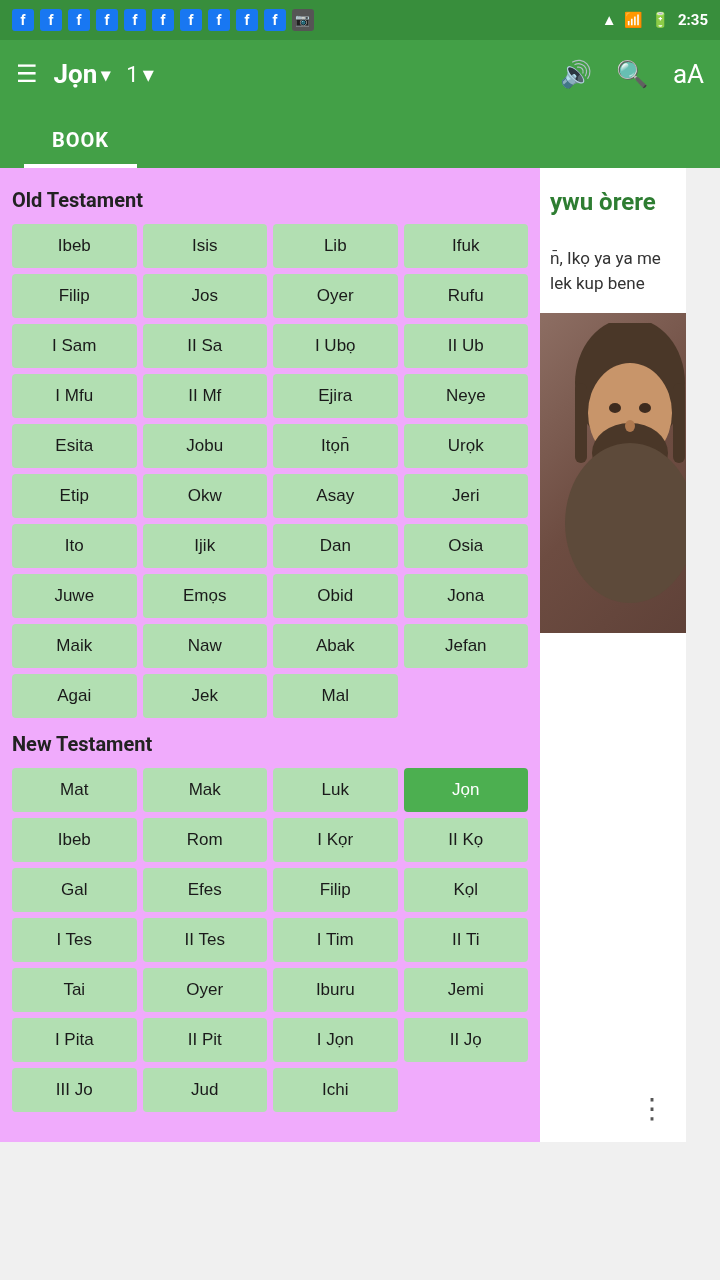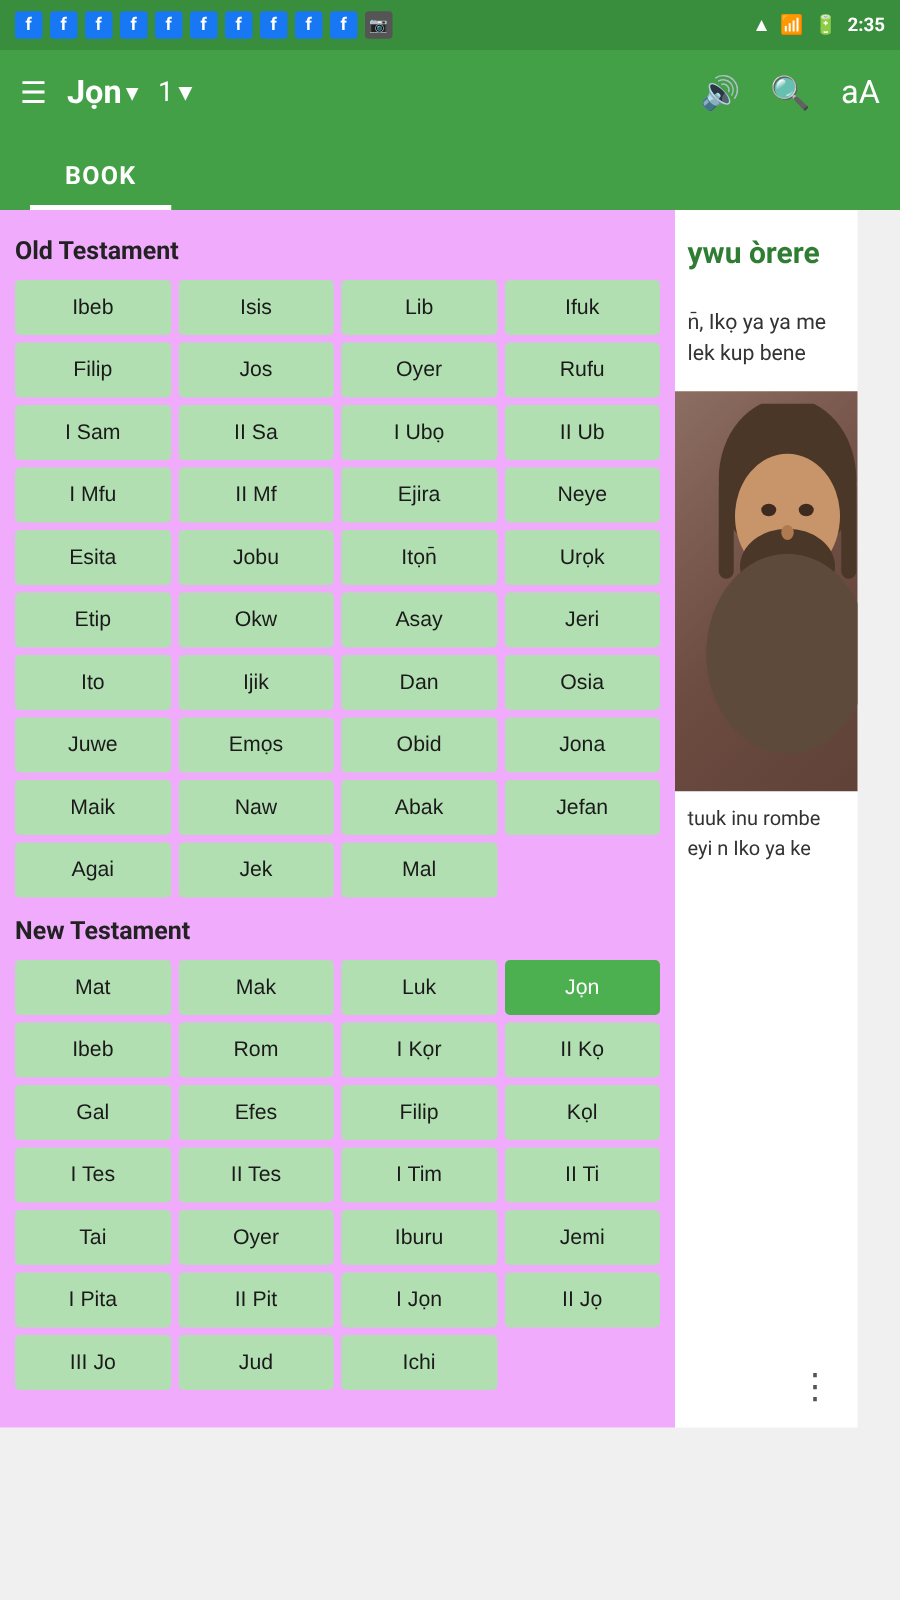--- a/index.html
+++ b/index.html
@@ -382,22 +382,19 @@
         <ellipse cx="65" cy="85" rx="6" ry="5" fill="#3d2b1f"></ellipse>
         <ellipse cx="95" cy="85" rx="6" ry="5" fill="#3d2b1f"></ellipse>
 
         <ellipse cx="80" cy="103" rx="5" ry="6" fill="#b07a50"></ellipse>
 
         <rect x="25" y="60" width="12" height="80" rx="6" fill="#4a3728"></rect>
         <rect x="123" y="60" width="12" height="80" rx="6" fill="#4a3728"></rect>
       </svg>
     </div>
 
-    <div class="bottom-text">
-      <span>tuuk inu rombe eyi n Iko ya ke</span>
-    </div>
 
     <div class="more-btn">
       <span style="font-size:28px; color:#555;">⋮</span>
     </div>
   </div>
 
 </div>
 
 </body></html>

